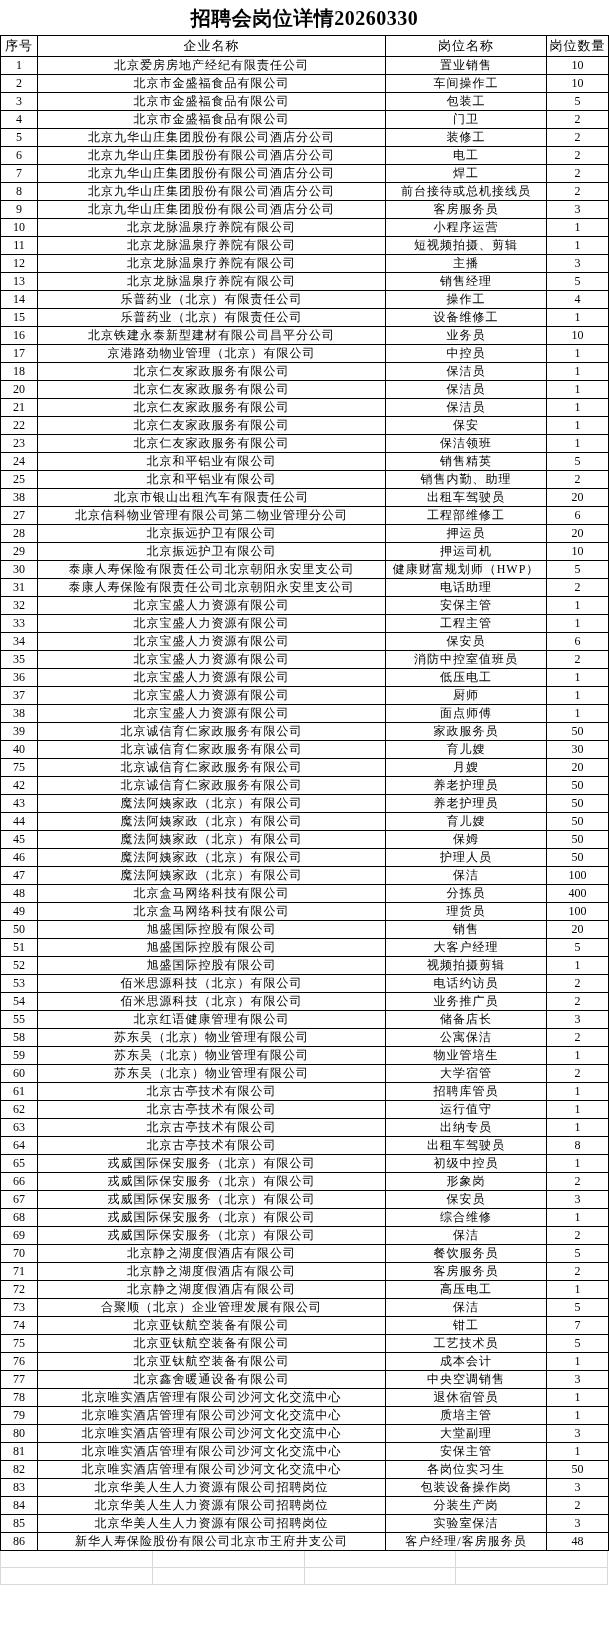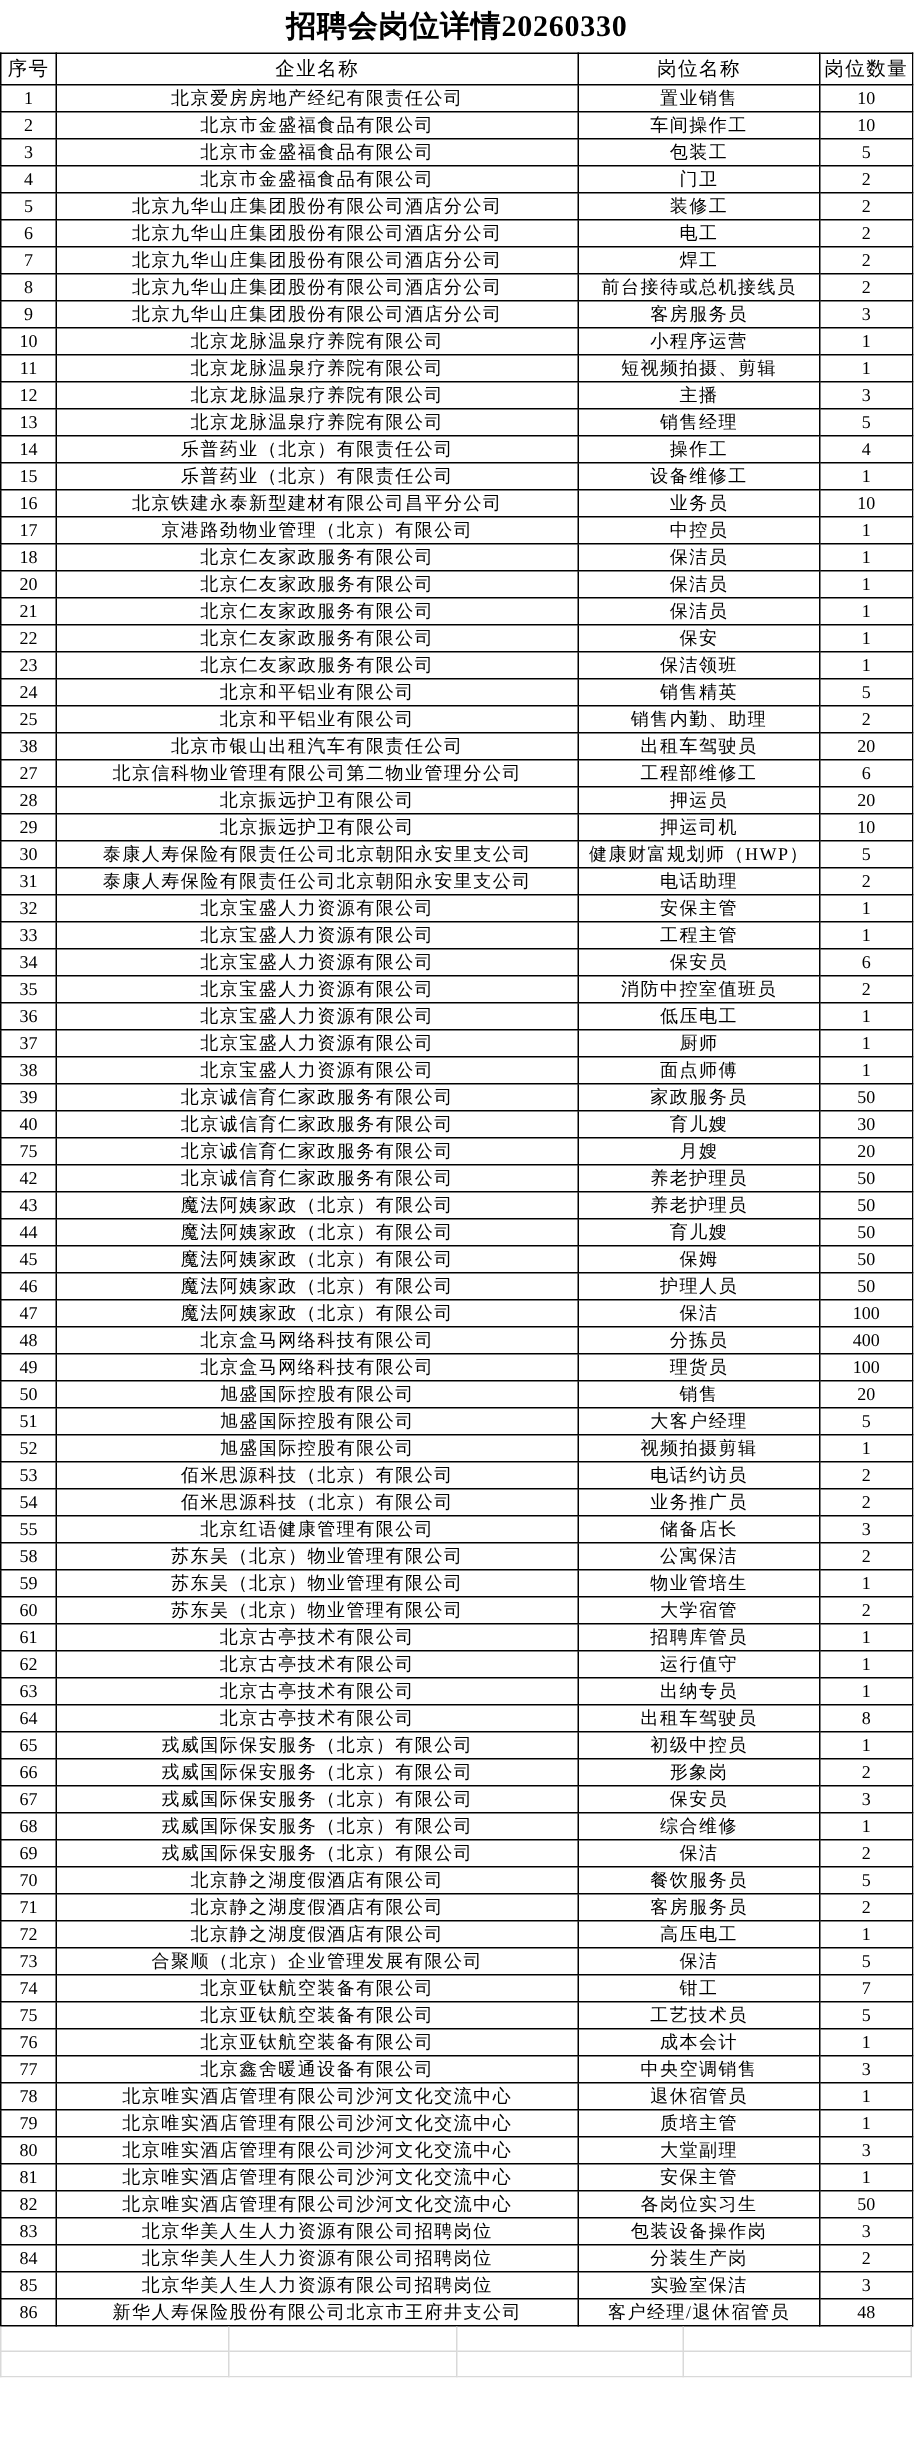--- a/index.html
+++ b/index.html
@@ -566,21 +566,21 @@
         </tr>
         <tr>
           <td>85</td>
           <td class="cjk">北京华美人生人力资源有限公司招聘岗位</td>
           <td class="cjk">实验室保洁</td>
           <td>3</td>
         </tr>
         <tr>
           <td>86</td>
           <td class="cjk">新华人寿保险股份有限公司北京市王府井支公司</td>
-          <td class="cjk">客户经理/退休宿管员</td>
+          <td class="cjk">客户经理/客房服务员</td>
           <td>48</td>
         </tr>
       </tbody>
   </table>
 
   <table class="ghost">
     <colgroup>
       <col class="c-seq">
         <col class="c-company">
         <col class="c-position">

